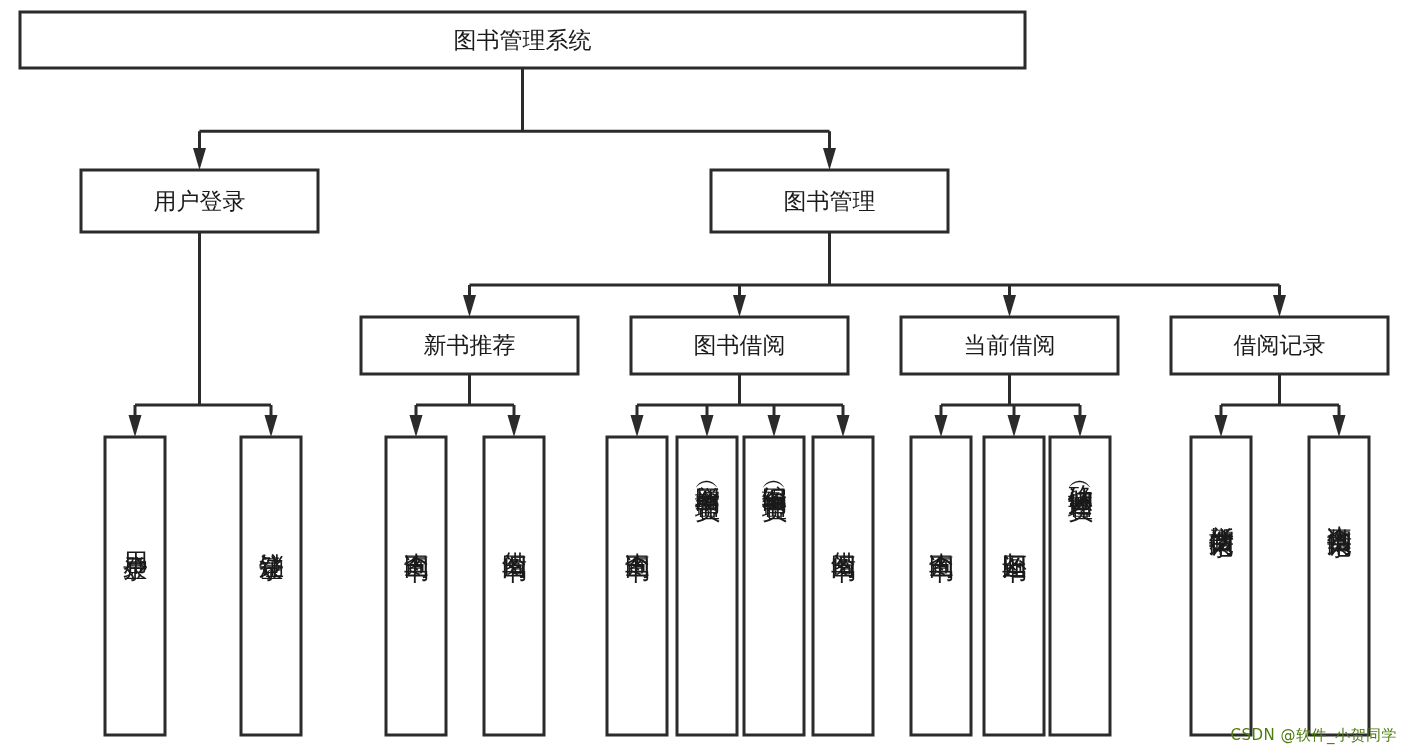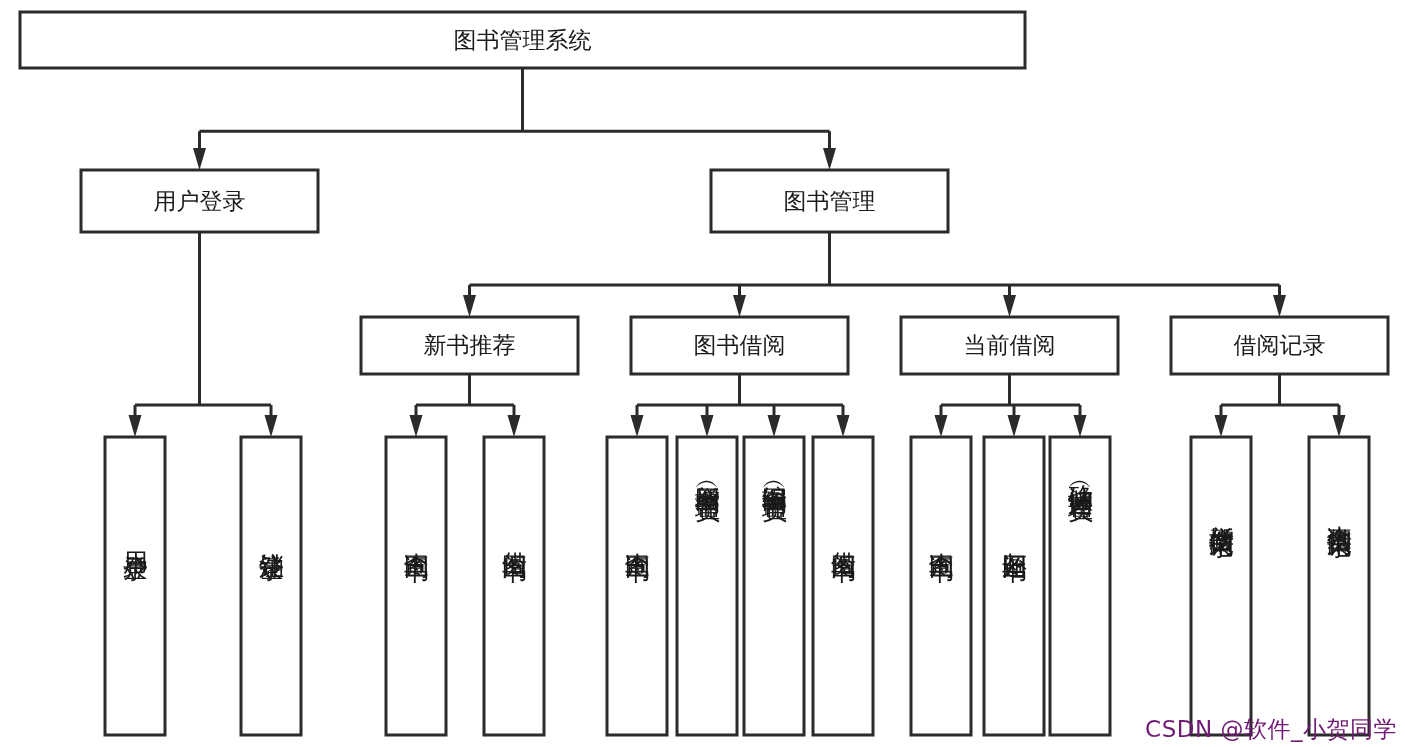--- a/index.html
+++ b/index.html
@@ -68,22 +68,22 @@
     letter-spacing: 2px;
     color: #1a1a1a;
     white-space: nowrap;
     text-align: left;
   }
   .watermark {
     position: absolute;
     right: 8px;
     bottom: 2px;
     font-family: "DejaVu Sans", "Liberation Sans", sans-serif;
-    font-size: 23px;
-    color: #701a75;
+    font-size: 15px;
+    color: #4d7c0f;
     letter-spacing: 0.5px;
     white-space: nowrap;
     pointer-events: none;
   }
 </style>
 </head>
 <body>
 
 <div id="diagram-root">
 

